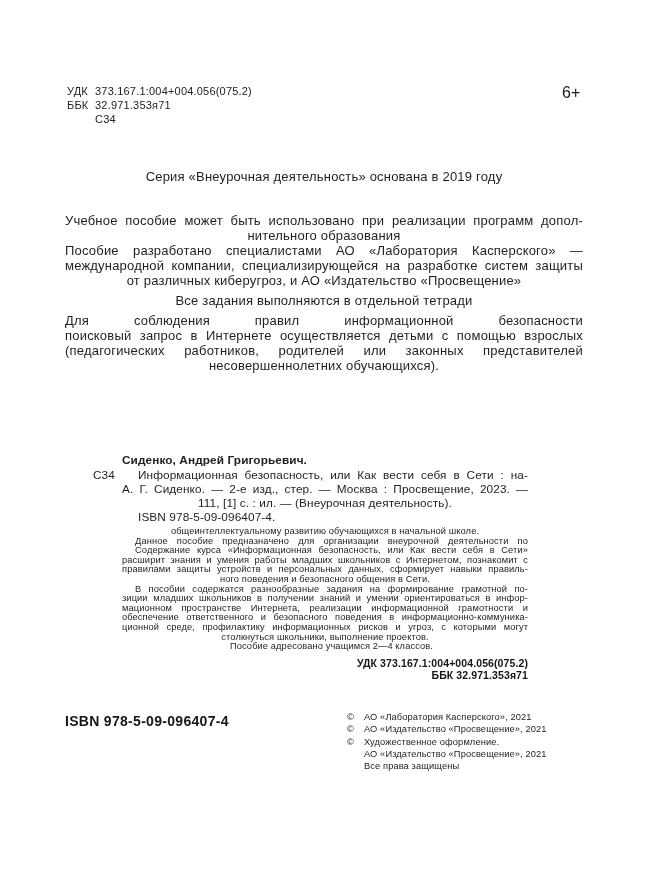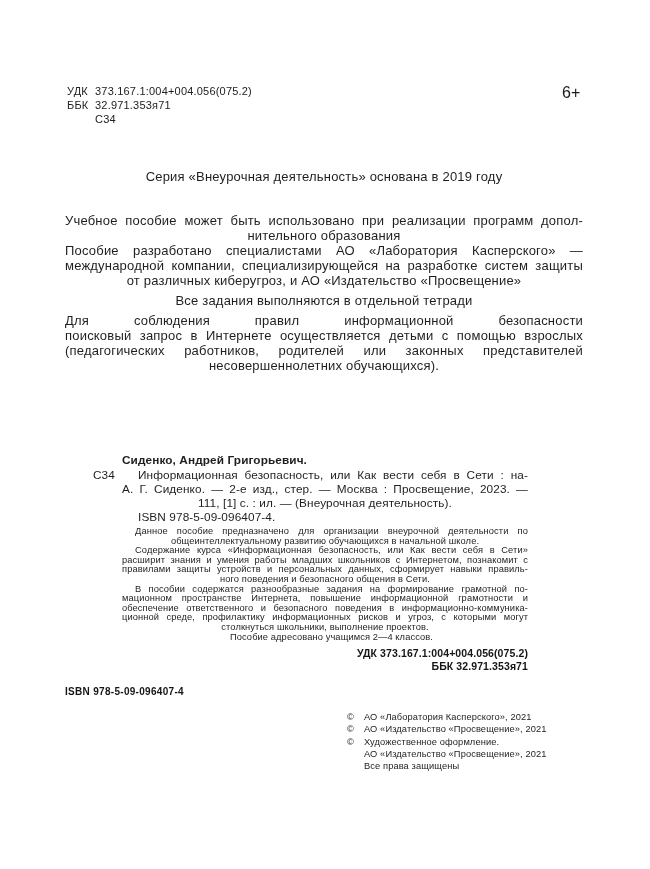--- a/index.html
+++ b/index.html
@@ -68,22 +68,22 @@
   .annotation .ind { text-indent: 13px; }
   .mid-codes {
     margin-left: 29px; width: 406px; margin-top: 5px;
     text-align: right; font-weight: bold;
     font-size: 10.5px; line-height: 12.5px; letter-spacing: 0.1px;
     color: #161616;
   }
 
   
   .footer-isbn {
-    position: absolute; left: 65px; top: 686px;
-    font-weight: bold; font-size: 10px; letter-spacing: 0.3px;
+    position: absolute; left: 65px; top: 713px;
+    font-weight: bold; font-size: 14px; letter-spacing: 0.3px;
     color: #161616;
   }
   .copyrights {
     position: absolute; left: 347px; top: 711px;
     font-size: 9.3px; line-height: 12.3px; letter-spacing: 0.1px;
     color: #242424;
   }
   .cr-row { display: flex; }
   .mark-cell { width: 17px; flex: none; }
 </style>
@@ -135,32 +135,33 @@
       <div class="desc-lines">
           <div class="tline lj ind">Информационная безопасность, или Как вести себя в Сети : на-</div>
           <div class="tline lj">А. Г. Сиденко. — 2-е изд., стер. — Москва : Просвещение, 2023. —</div>
           <div class="tline ll">111, [1] с. : ил. — (Внеурочная деятельность).</div>
         </div>
     </div>
     <div class="isbn-line">ISBN 978-5-09-096407-4.</div>
 
     <div class="annotation">
       <div>
+          <div class="tline ll">общеинтеллектуальному развитию обучающихся в начальной школе.</div>
           <div class="tline lj ind">Данное пособие предназначено для организации внеурочной деятельности по</div>
-          <div class="tline ll">общеинтеллектуальному развитию обучающихся в начальной школе.</div>
         </div>
       <div>
           <div class="tline lj ind">Содержание курса «Информационная безопасность, или Как вести себя в Сети»</div>
           <div class="tline lj">расширит знания и умения работы младших школьников с Интернетом, познакомит с</div>
           <div class="tline lj">правилами защиты устройств и персональных данных, сформирует навыки правиль-</div>
           <div class="tline ll">ного поведения и безопасного общения в Сети.</div>
         </div>
       <div>
           <div class="tline lj ind">В пособии содержатся разнообразные задания на формирование грамотной по-</div>
-          <div class="tline lj">мационном пространстве Интернета, повышение информационной грамотности и</div>
+          <div class="tline lj">зиции младших школьников в получении знаний и умении ориентироваться в инфор-</div>
+          <div class="tline lj">мационном пространстве Интернета, реализации информационной грамотности и</div>
           <div class="tline lj">обеспечение ответственного и безопасного поведения в информационно-коммуника-</div>
           <div class="tline lj">ционной среде, профилактику информационных рисков и угроз, с которыми могут</div>
           <div class="tline ll">столкнуться школьники, выполнение проектов.</div>
         </div>
       <div>
           <div class="tline ll ind">Пособие адресовано учащимся 2—4 классов.</div>
         </div>
     </div>
 
     <div class="mid-codes">

